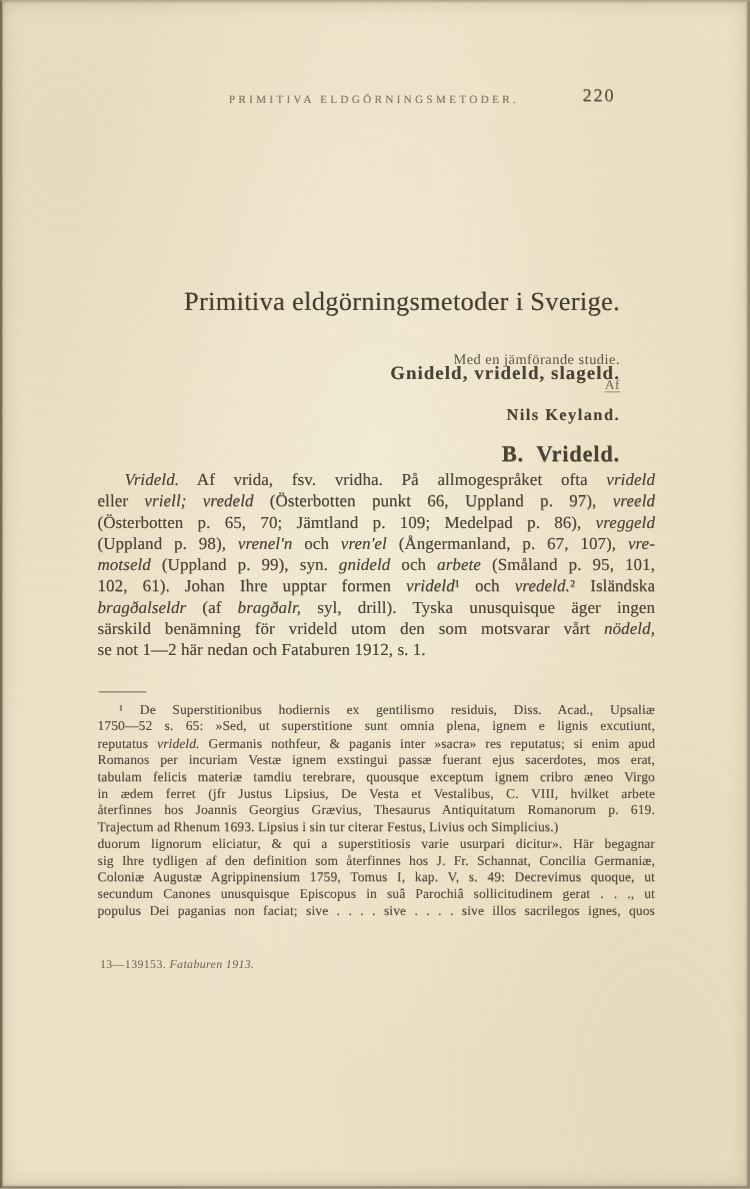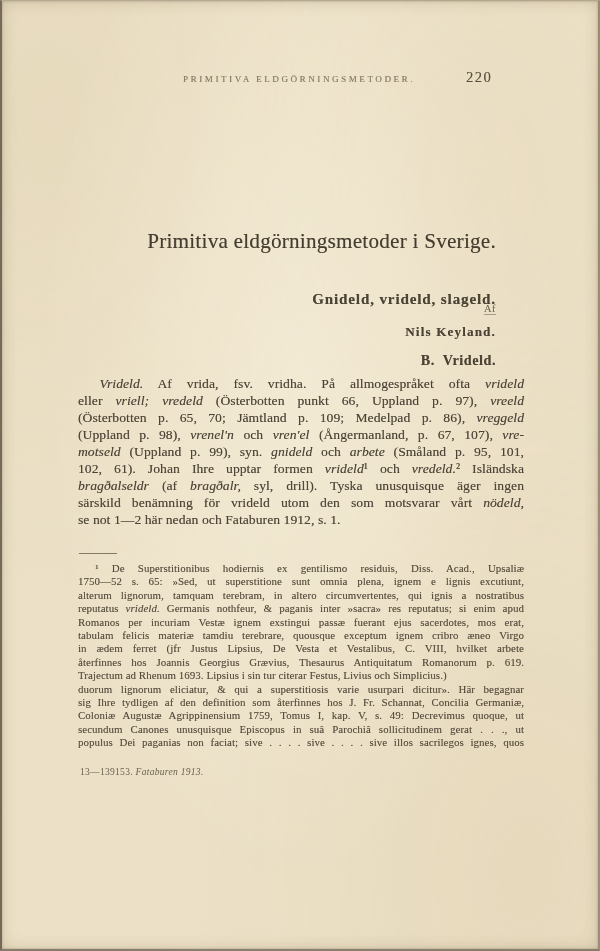--- a/index.html
+++ b/index.html
@@ -73,21 +73,21 @@
     text-underline-offset: 2px;
   }
   .author-name {
     top: 323px;
     font-size: 13px; font-weight: bold; letter-spacing: 1.2px;
     color: #4a4234;
     text-shadow: 0.2px 0.2px 0.4px rgba(74,66,52,0.5);
   }
   .section-heading {
     top: 352px;
-    font-size: 14px; font-weight: bold; letter-spacing: 0.6px;
+    font-size: 18px; font-weight: bold; letter-spacing: 0.6px;
     color: #4a4234;
     white-space: pre;
     text-shadow: 0.2px 0.2px 0.4px rgba(74,66,52,0.5);
   }
   .body-text {
     left: 76px; top: 374px; width: 446px;
     font-size: 13.5px; line-height: 17px; letter-spacing: 0.1px;
     text-shadow: 0.25px 0.25px 0.45px rgba(76,67,54,0.48);
   }
   .footnote-rule {
@@ -112,20 +112,21 @@
 <div class="page">
 
   <div class="abs running-header">PRIMITIVA ELDGÖRNINGSMETODER.</div>
 
   <div class="abs page-number">220</div>
 
   <div class="abs headline-line article-title">Primitiva eldgörningsmetoder i Sverige.</div>
 
   <div class="abs headline-line article-subtitle">Gnideld, vrideld, slageld.</div>
 
+  <div class="abs headline-line study-note">Med en jämförande studie.</div>
 
   <div class="abs headline-line byline-prefix">Af</div>
 
   <div class="abs headline-line author-name">Nils Keyland.</div>
 
   <div class="abs headline-line section-heading">B.  Vrideld.</div>
 
   <div class="abs body-text">
       <div class="tline just ind"><span class="it">Vrideld.</span><span> Af vrida, fsv. vridha. På allmogespråket ofta </span><span class="it">vrideld</span></div>
       <div class="tline just"><span>eller </span><span class="it">vriell; vredeld</span><span> (Österbotten punkt 66, Uppland p. 97), </span><span class="it">vreeld</span></div>
@@ -136,21 +137,20 @@
       <div class="tline just"><span class="it">bragðalseldr</span><span> (af </span><span class="it">bragðalr,</span><span> syl, drill). Tyska unusquisque äger ingen</span></div>
       <div class="tline just"><span>särskild benämning för vrideld utom den som motsvarar vårt </span><span class="it">nödeld,</span></div>
       <div class="tline"><span>se not 1—2 här nedan och Fataburen 1912, s. 1.</span></div>
     </div>
 
   <div class="abs footnote-rule"></div>
 
   <div class="abs footnotes">
       <div class="tline just ind"><span>¹ De Superstitionibus hodiernis ex gentilismo residuis, Diss. Acad., Upsaliæ</span></div>
       <div class="tline just"><span>1750—52 s. 65: »Sed, ut superstitione sunt omnia plena, ignem e lignis excutiunt,</span></div>
-      <div class="tline just"><span>alterum lignorum, tamquam terebram, in altero circumvertentes, qui ignis a nostratibus</span></div>
       <div class="tline just"><span>reputatus </span><span class="it">vrideld.</span><span> Germanis nothfeur, &amp; paganis inter »sacra» res reputatus; si enim apud</span></div>
       <div class="tline just"><span>Romanos per incuriam Vestæ ignem exstingui passæ fuerant ejus sacerdotes, mos erat,</span></div>
       <div class="tline just"><span>tabulam felicis materiæ tamdiu terebrare, quousque exceptum ignem cribro æneo Virgo</span></div>
       <div class="tline just"><span>in ædem ferret (jfr Justus Lipsius, De Vesta et Vestalibus, C. VIII, hvilket arbete</span></div>
       <div class="tline just"><span>återfinnes hos Joannis Georgius Grævius, Thesaurus Antiquitatum Romanorum p. 619.</span></div>
       <div class="tline"><span>Trajectum ad Rhenum 1693. Lipsius i sin tur citerar Festus, Livius och Simplicius.)</span></div>
       <div class="tline just"><span>duorum lignorum eliciatur, &amp; qui a superstitiosis varie usurpari dicitur». Här begagnar</span></div>
       <div class="tline just"><span>sig Ihre tydligen af den definition som återfinnes hos J. Fr. Schannat, Concilia Germaniæ,</span></div>
       <div class="tline just"><span>Coloniæ Augustæ Agrippinensium 1759, Tomus I, kap. V, s. 49: Decrevimus quoque, ut</span></div>
       <div class="tline just"><span>secundum Canones unusquisque Episcopus in suâ Parochiâ sollicitudinem gerat . . ., ut</span></div>

